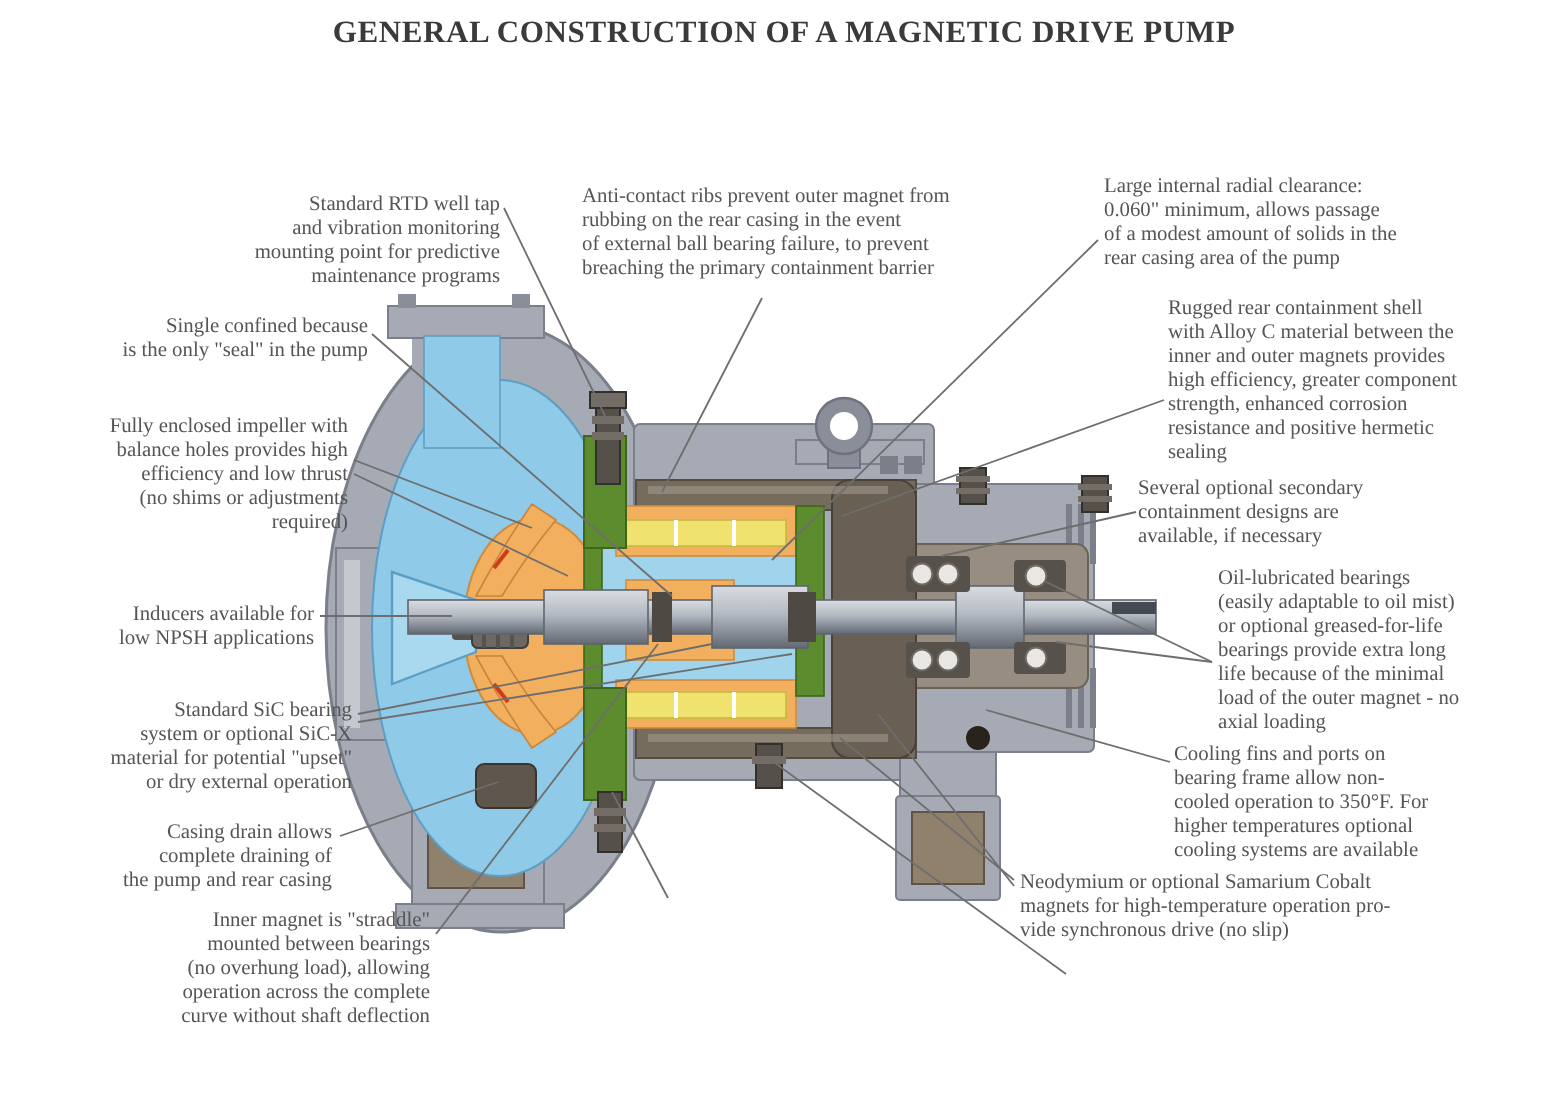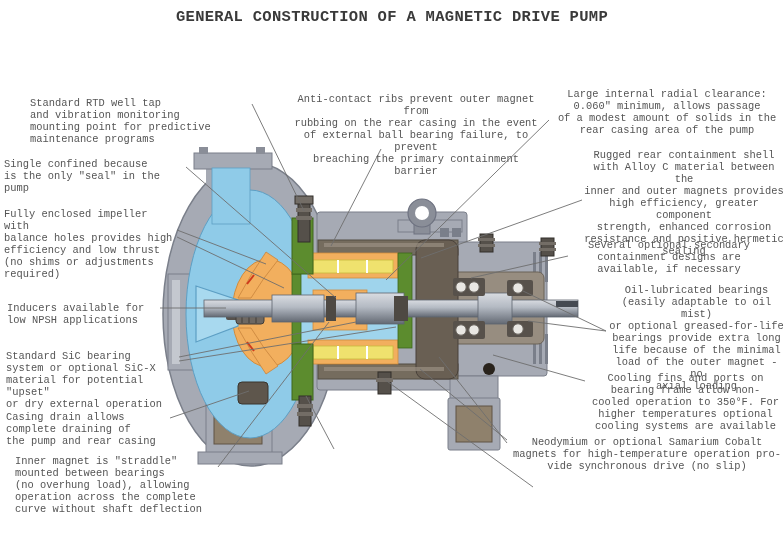--- a/index.html
+++ b/index.html
@@ -1,23 +1,23 @@
 <!DOCTYPE html>
 <html><head>
 <meta charset="utf-8">
 <style>
   html,body{margin:0;padding:0;background:#ffffff;}
   #canvas{position:relative;width:784px;height:549px;background:#ffffff;overflow:hidden;
-          font-family:Liberation Mono, monospace;border-radius:13px;}
+          font-family:Liberation Serif, serif;border-radius:13px;}
   #title{position:absolute;top:8px;left:0;width:784px;text-align:center;
          font-size:15.5px;font-weight:bold;color:#3a3a3a;letter-spacing:.3px;}
   .callout{position:absolute;font-size:10.4px;line-height:12px;color:#555555;
            white-space:pre-line;}
-  .align-r{}
-  .align-l{text-align:center;}
+  .align-r{text-align:right;}
+  .align-l{text-align:left;}
   #pump-svg{position:absolute;left:0;top:0;}
 </style>
 </head>
 <body>
 
 <div id="canvas">
 
   <div id="title">GENERAL CONSTRUCTION OF A MAGNETIC DRIVE PUMP</div>
 
   <svg id="pump-svg" width="784" height="549" viewBox="0 0 784 549">

